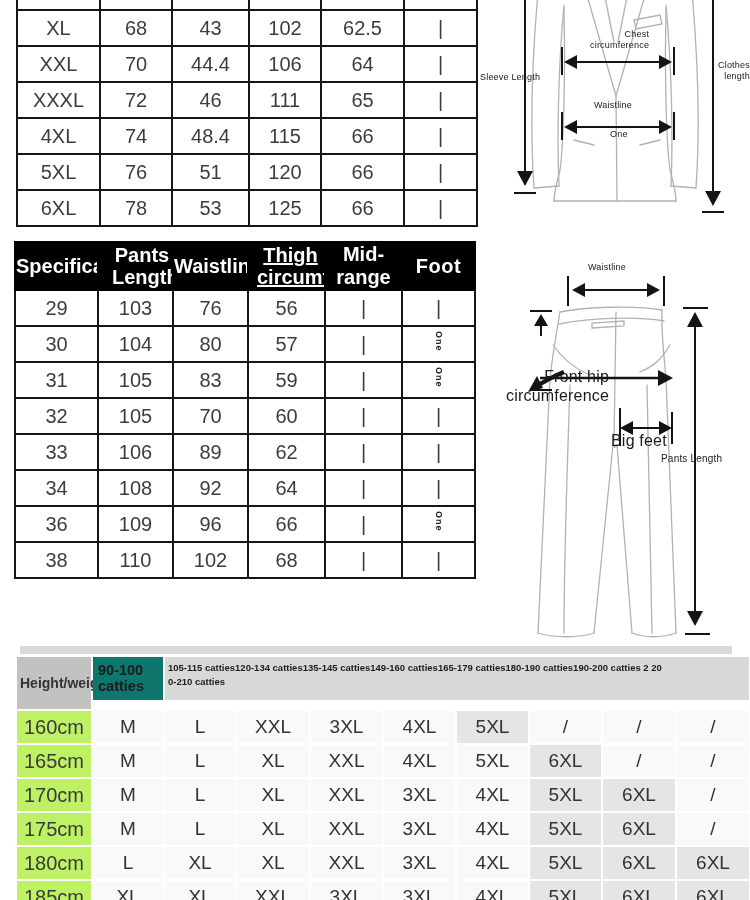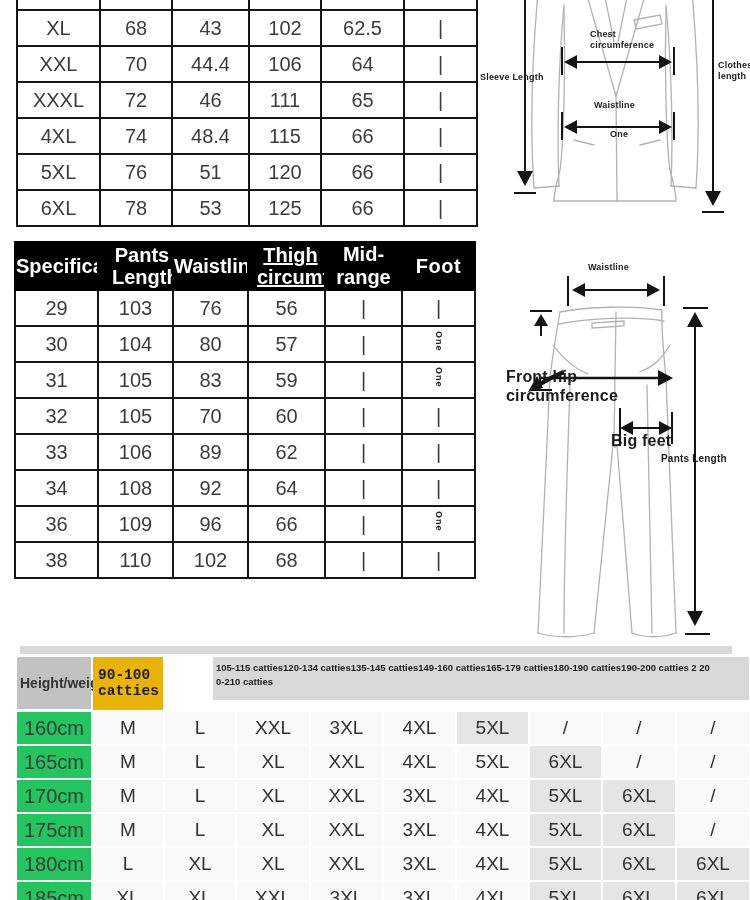--- a/index.html
+++ b/index.html
@@ -20,46 +20,46 @@
   .ph1{font-size:10.5px;text-align:center;padding-left:13px !important;line-height:1.1;}
   .ph2{font-size:11px;}
   .ph3{font-size:10.5px;text-align:center;padding-left:8px !important;line-height:1.1;text-decoration:underline;}
   .ph4{font-size:11px;}
   .ph5{font-size:16.5px;letter-spacing:.5px;}
   .vert{writing-mode:vertical-rl;display:inline-block;font-size:9px;font-weight:bold;
         line-height:1;letter-spacing:1px;color:#222;}
 
   
   .diagram{position:absolute;}
-  .dlabel{position:absolute;font-weight:bold;color:#1b1b1b;line-height:1.18;white-space:pre-line;}
+  .dlabel{position:absolute;font-weight:normal;color:#1b1b1b;line-height:1.18;white-space:pre-line;text-align:right;}
   .small-l{font-size:9px;letter-spacing:.2px;}
   .big-l{font-size:16px;letter-spacing:.2px;margin-top:38px;}
   #jacket-diagram{left:478px;top:0;width:272px;height:236px;}
   #pants-diagram{left:480px;top:250px;width:270px;height:400px;}
   svg .garment{fill:none;stroke:#b2b2b2;stroke-width:1.3;stroke-linecap:round;}
   svg .arrow{stroke:#141414;stroke-width:2;fill:none;}
   svg .ahead{fill:#141414;stroke:none;}
   svg .tick{stroke:#141414;stroke-width:2;}
 
   
   #pre-strip{position:absolute;left:20px;top:646px;width:712px;height:8px;background:#d9d9d9;}
   #matrix{position:absolute;left:17px;top:657px;width:732px;display:grid;
           grid-template-columns:74px 70px 70px 72px 71px 71px 71px 71px 72px 72px;
           gap:2px;background:#ffffff;}
   #matrix div{display:flex;align-items:center;justify-content:center;color:#333;}
   .m-corner{height:52px;background:#c2c2c2;font-size:14px;font-weight:bold;
             justify-content:flex-start !important;padding-left:3px;box-sizing:border-box;}
-  .m-col2h{height:53px;background:#eab308;font-size:14.5px;font-weight:bold;line-height:1.08;
+  .m-col2h{height:43px;background:#0f766e;font-size:14.5px;font-weight:bold;line-height:1.08;
             justify-content:flex-start !important;padding-left:5px;box-sizing:border-box;
-            white-space:pre-line;color:#1c1c1c !important;font-family:Liberation Mono, monospace;}
+            white-space:pre-line;color:#1c1c1c !important;}
   .m-merged{grid-column:3/11;height:43px;background:#d8d8d8;flex-direction:column;
             align-items:flex-start !important;justify-content:flex-start !important;
-            padding:4px 0 0 3px;box-sizing:border-box;margin-left:48px;}
+            padding:4px 0 0 3px;box-sizing:border-box;}
   .m-merged span{font-size:9.5px;font-weight:bold;color:#1c1c1c;line-height:1.5;white-space:nowrap;}
-  .m-h{height:32px;background:#22c55e;font-size:20px;color:#3a3a3a !important;}
+  .m-h{height:32px;background:#bef264;font-size:20px;color:#3a3a3a !important;}
   .m-v{height:32px;background:#f9f9f9;font-size:19px;}
   .m-v.shaded{background:#e5e5e5;}
 </style>
 </head>
 <body>
 
 <div id="page">
 
   <table class="meas" id="jacket-table">
     <colgroup>

